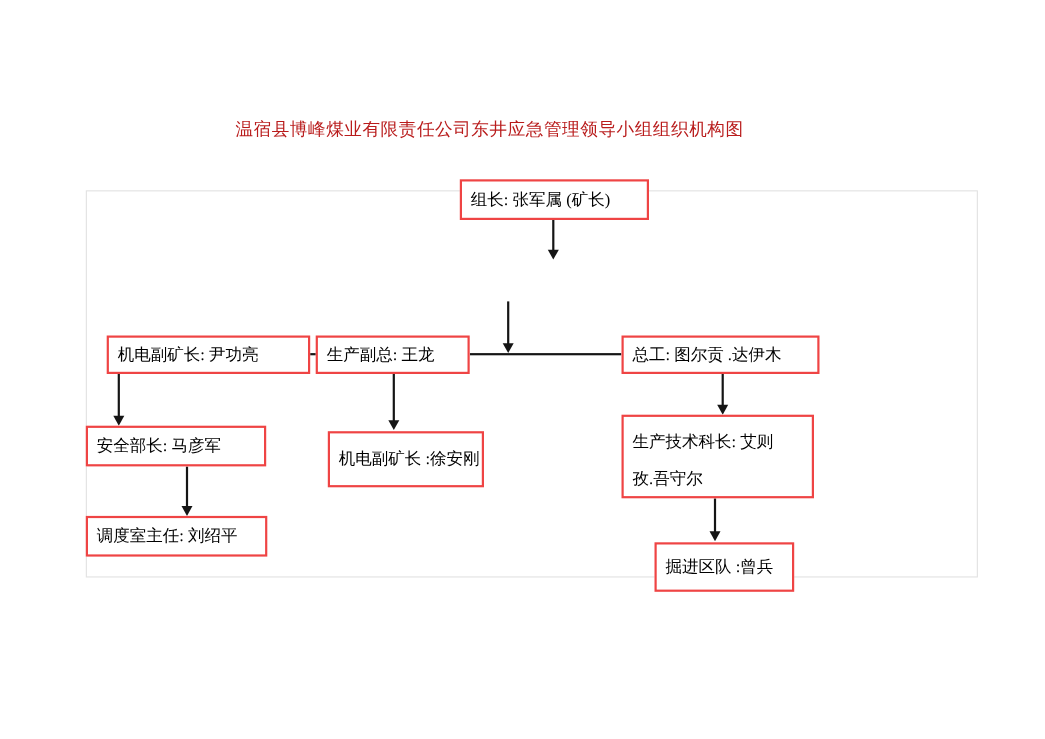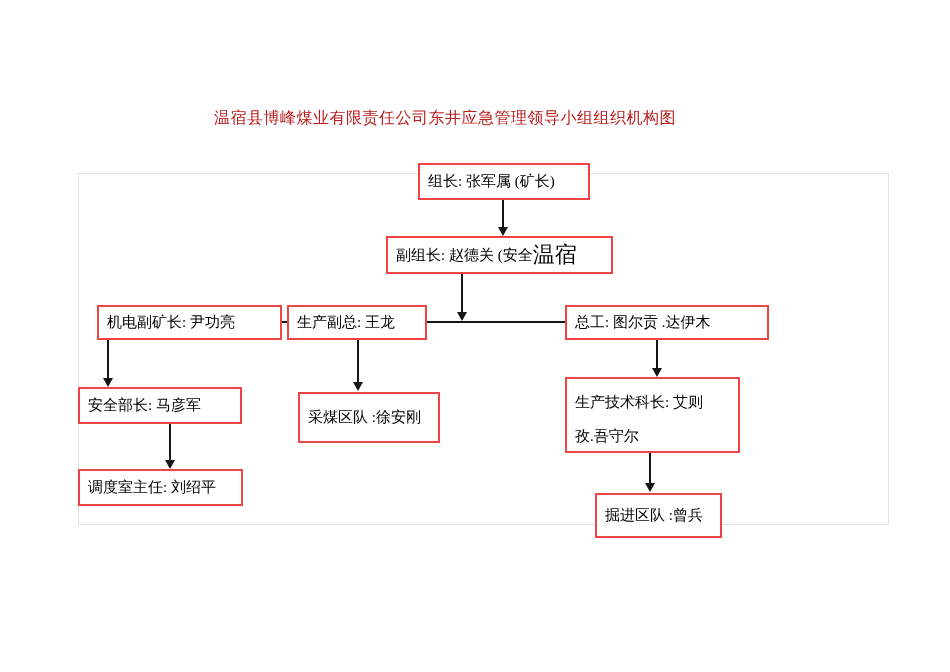--- a/index.html
+++ b/index.html
@@ -61,21 +61,21 @@
   }
   .node.multiline .line {
     display: block;
     line-height: 34px;
   }
   
   .n-group-leader     { left: 418px; top: 163px; width: 172px; height: 37px; }
   .n-deputy-leader    { left: 386px; top: 236px; width: 227px; height: 38px; }
   .n-mech-deputy      { left: 97px;  top: 305px; width: 185px; height: 35px; align-items: center; }
   .n-production-vp    { left: 287px; top: 305px; width: 140px; height: 35px; }
-  .n-chief-engineer   { left: 565px; top: 305px; width: 204px; height: 35px; }
+  .n-chief-engineer   { left: 565px; top: 305px; width: 180px; height: 35px; }
   .n-safety-director  { left: 78px;  top: 387px; width: 164px; height: 37px; }
   .n-mining-team      { left: 298px; top: 392px; width: 142px; height: 51px; }
   .n-prod-tech        { left: 565px; top: 377px; width: 175px; height: 76px; }
   .n-dispatch         { left: 78px;  top: 469px; width: 165px; height: 37px; }
   .n-tunneling-team   { left: 595px; top: 493px; width: 127px; height: 45px; }
   
   .vline {
     position: absolute;
     width: 2px;
     background: #151515;
@@ -144,43 +144,39 @@
   <div class="vline c-f"></div>
   <div class="arrowhead ah-f"></div>
 
   <div class="vline c-g"></div>
   <div class="arrowhead ah-g"></div>
 
   <div class="node n-group-leader">
     <span>组长: 张军属 (矿长)</span>
   </div>
 
-  <div class="node n-deputy-leader">
-    <span>副组长: 赵德关  (安全</span>
-    <span class="big">温宿</span>
-  </div>
 
   <div class="node n-mech-deputy">
     <span>机电副矿长:  尹功亮</span>
   </div>
 
   <div class="node n-production-vp">
     <span>生产副总: 王龙</span>
   </div>
 
   <div class="node n-chief-engineer">
     <span>总工: 图尔贡  .达伊木</span>
   </div>
 
   <div class="node n-safety-director">
     <span>安全部长: 马彦军</span>
   </div>
 
   <div class="node n-mining-team">
-    <span>采煤区队 :徐安刚</span>
+    <span>机电副矿长 :徐安刚</span>
   </div>
 
   <div class="node multiline n-prod-tech">
     <span class="line">生产技术科长: 艾则</span>
     <span class="line">孜.吾守尔</span>
   </div>
 
   <div class="node n-dispatch">
     <span>调度室主任:  刘绍平</span>
   </div>

